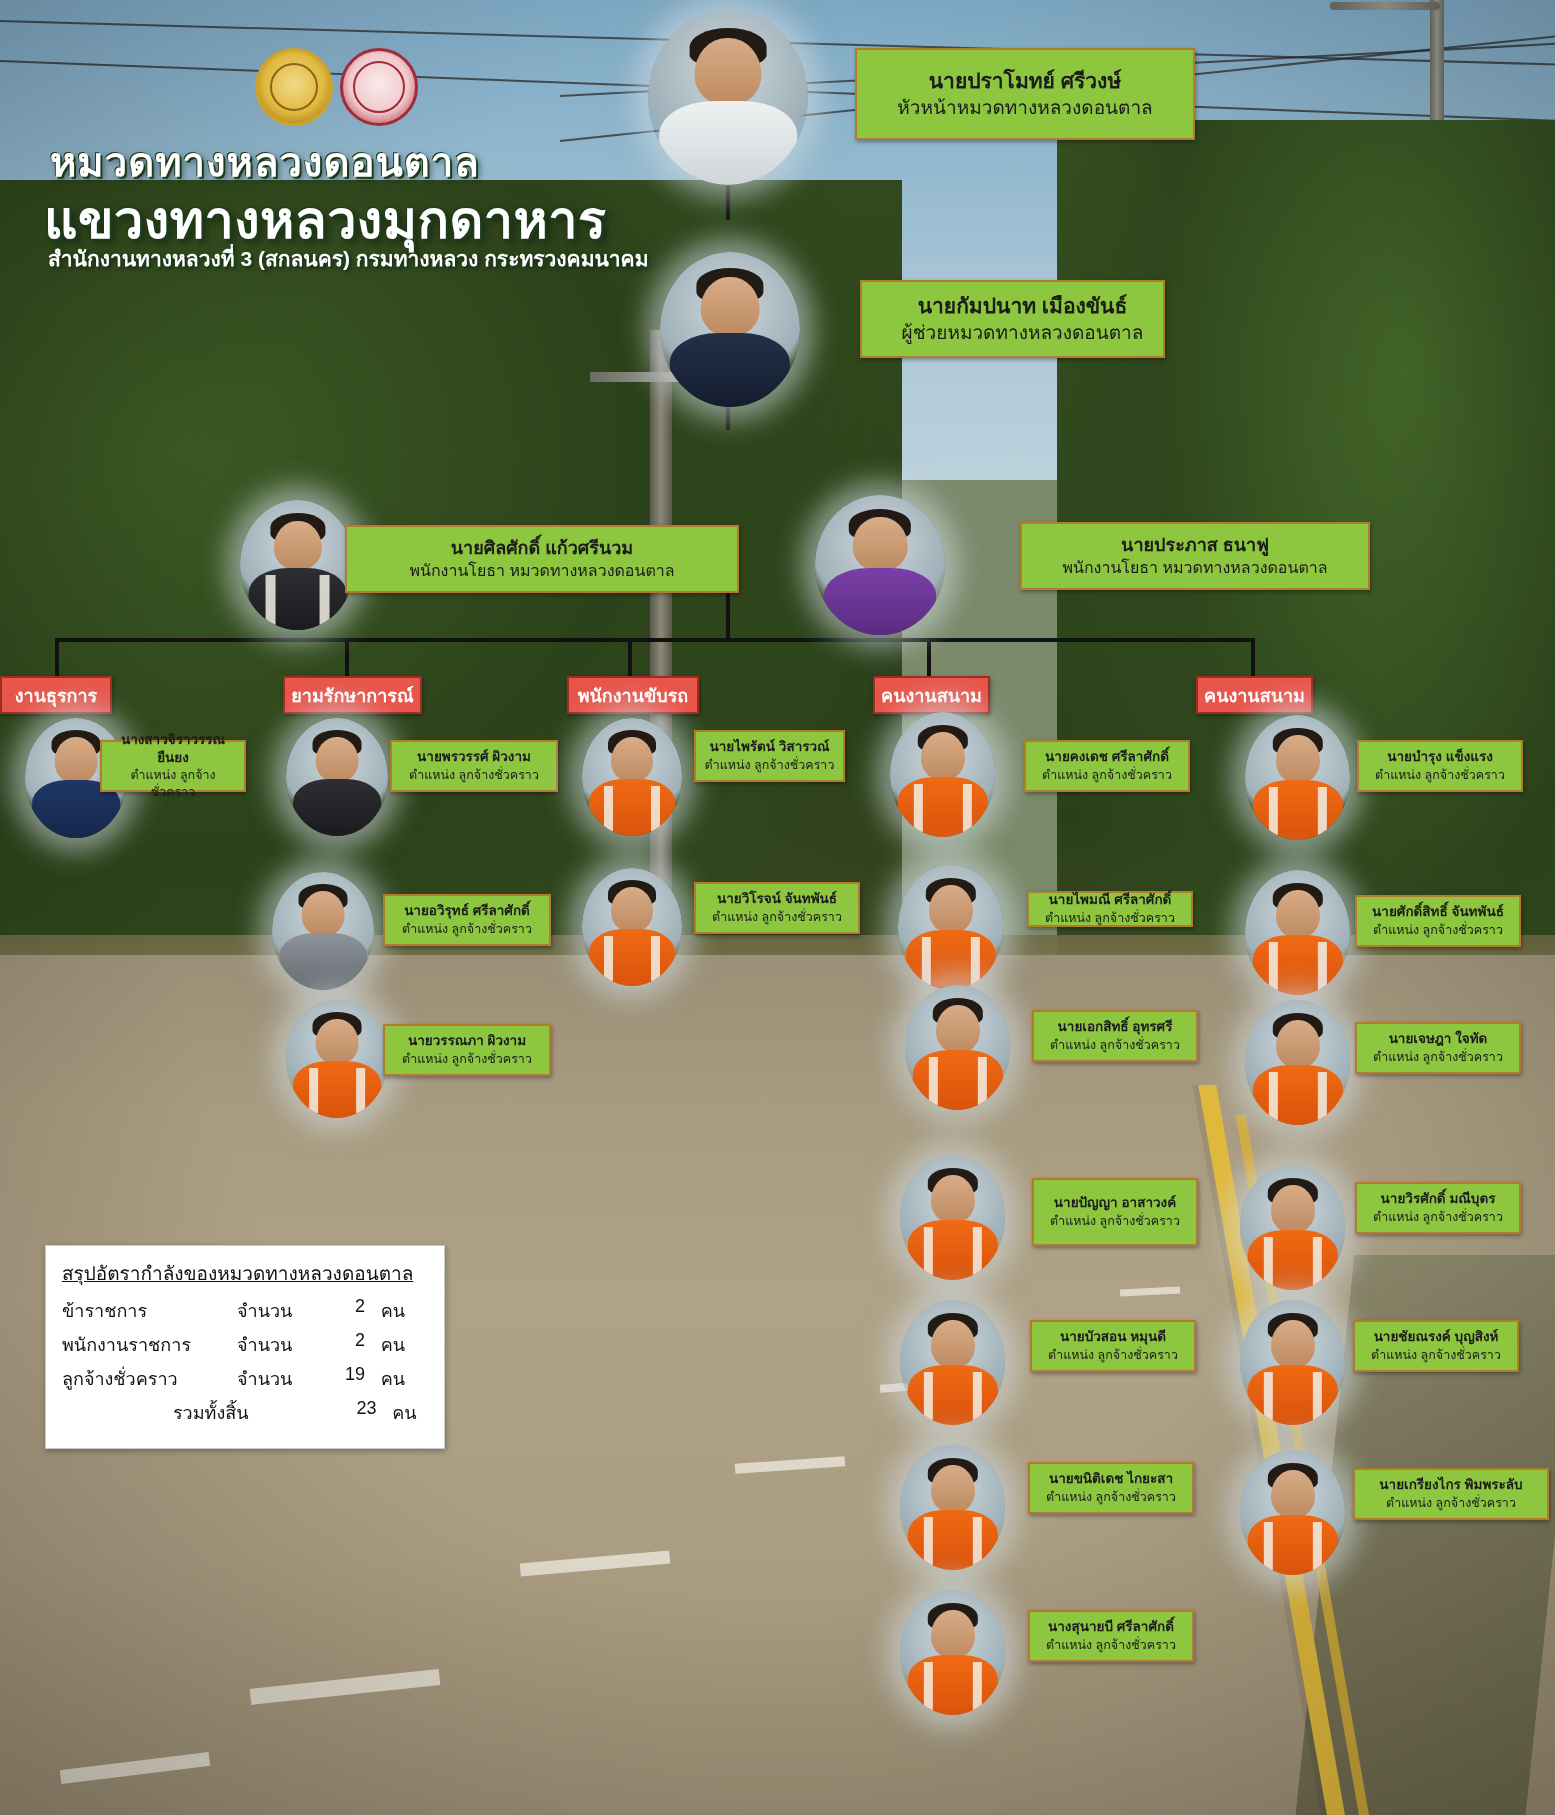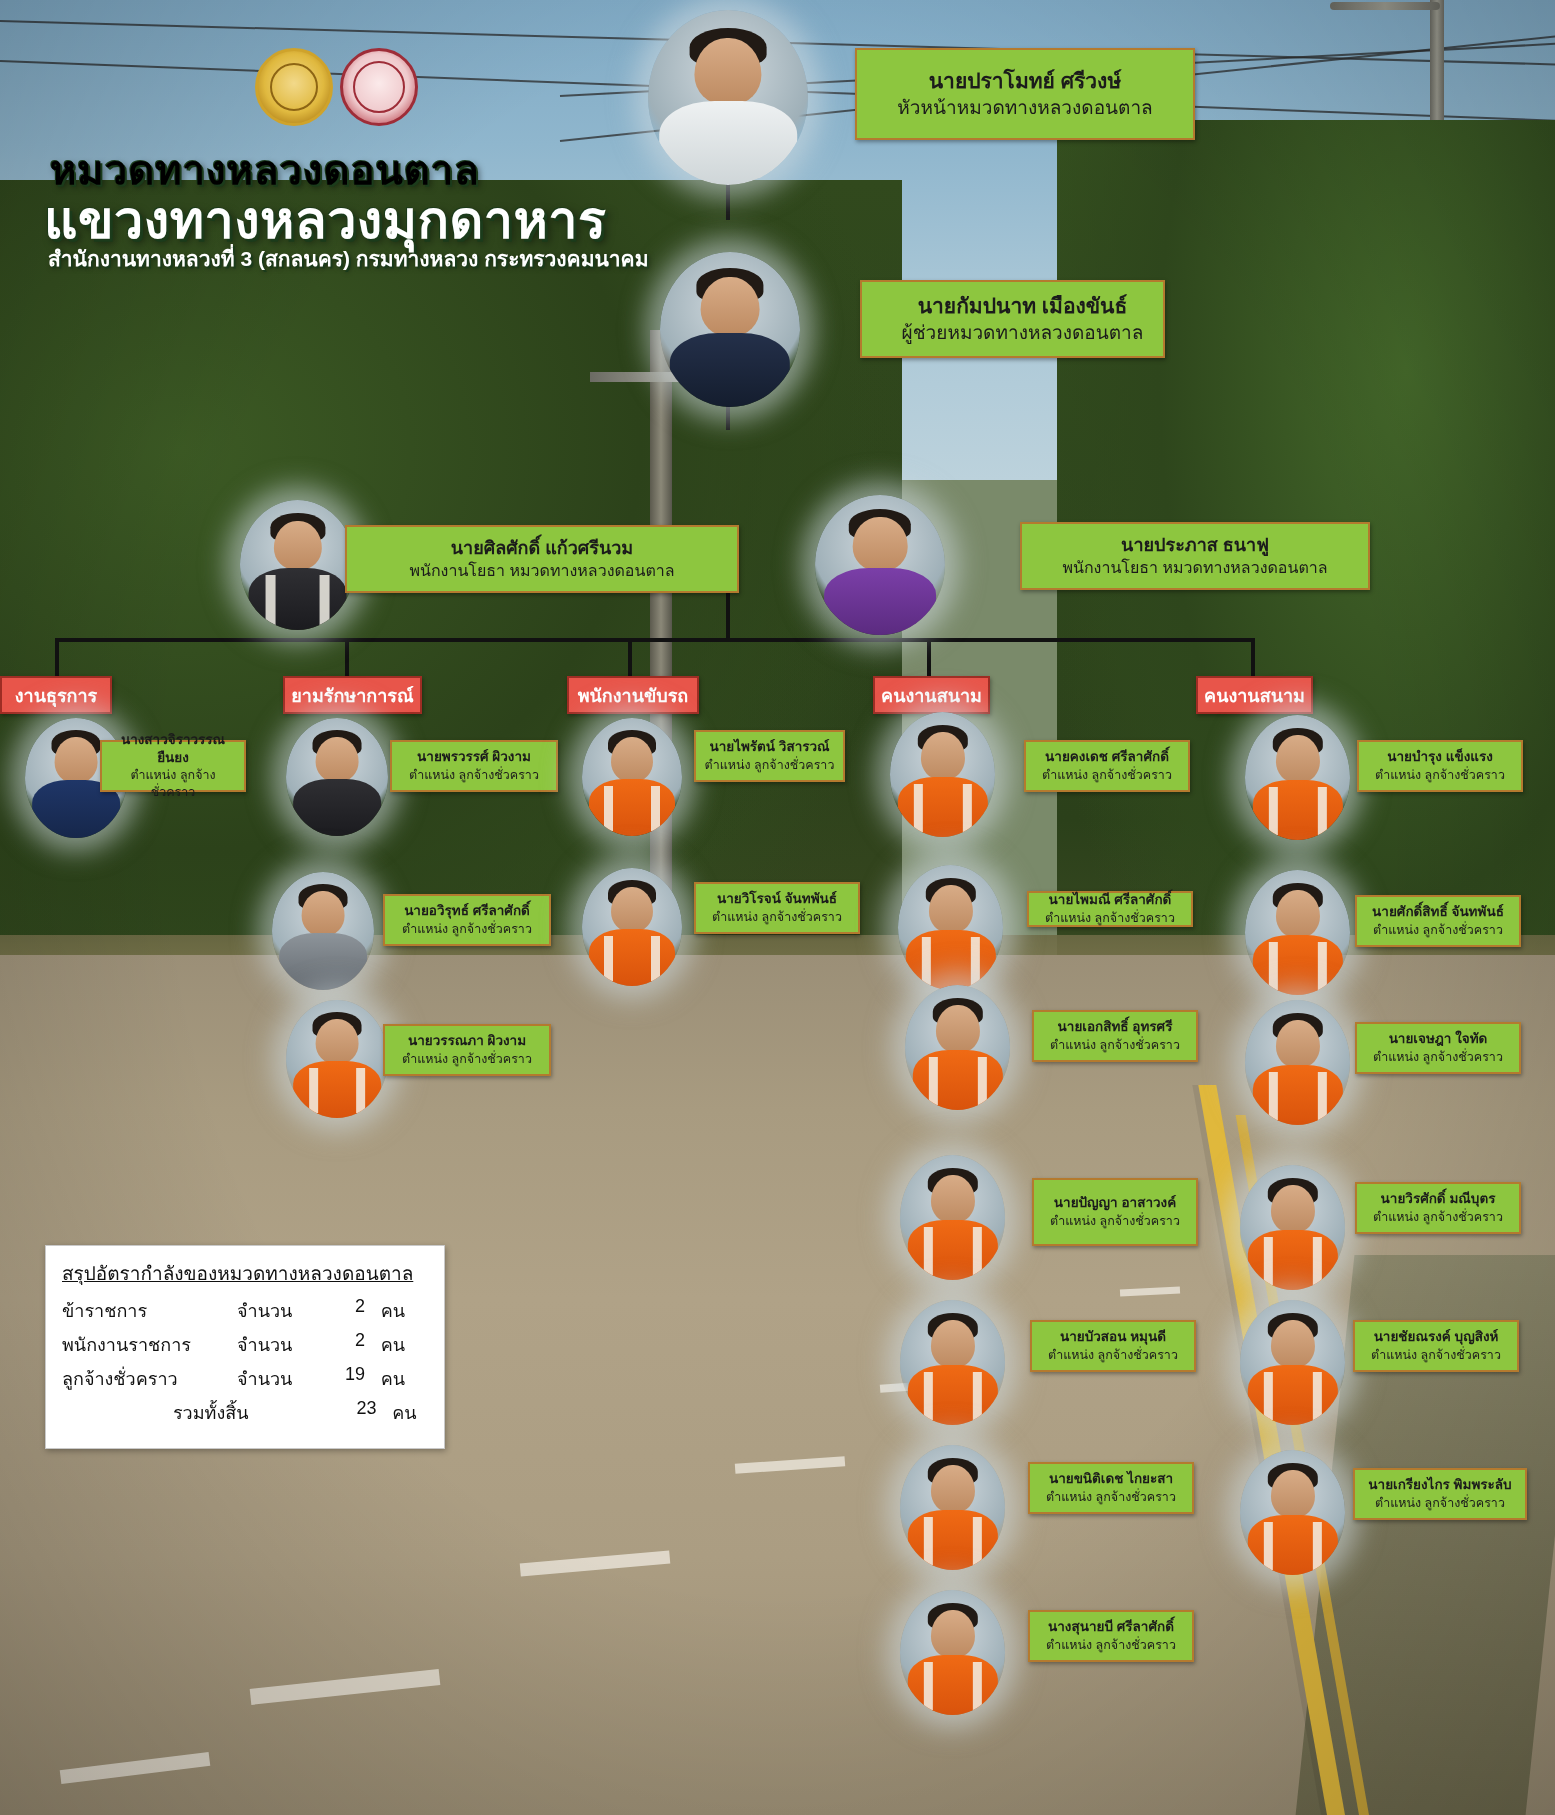--- a/index.html
+++ b/index.html
@@ -64,22 +64,22 @@
   .pole{position:absolute;background:linear-gradient(90deg,#6b6b63,#9a9a8f,#6b6b63);}
 
   
   #title-block{position:absolute;left:40px;top:40px;width:640px;}
   .seal{position:absolute;width:72px;height:72px;border-radius:50%;}
   .seal1{left:215px;top:8px;background:radial-gradient(circle at 50% 45%,#f2d98a 0%,#e0b93f 55%,#b8891f 80%,#8d6514 100%);border:3px solid #cfa32b;}
   .seal1::after{content:"";position:absolute;inset:12px;border-radius:50%;border:2px solid #8d6514;}
   .seal2{left:300px;top:8px;background:radial-gradient(circle at 50% 45%,#fbeaea 0%,#efc9cc 55%,#b9444f 90%);border:3px solid #9e2d38;}
   .seal2::after{content:"";position:absolute;inset:10px;border-radius:50%;border:2px solid #9e2d38;}
   #org-line1{
-    position:absolute;left:50px;top:138px;
-    font-size:40px;font-weight:bold;color:#000000;letter-spacing:1px;
+    position:absolute;left:50px;top:130px;
+    font-size:40px;font-weight:bold;color:#ffffff;letter-spacing:1px;
     text-shadow:2px 2px 0 #1b3b1b, -1px -1px 0 #1b3b1b, 3px 3px 6px rgba(0,0,0,.5);
   }
   #org-line2{
     position:absolute;left:44px;top:178px;
     font-size:52px;font-weight:bold;color:#ffffff;letter-spacing:.5px;
     text-shadow:3px 3px 0 #1b3b1b, -1px -1px 0 #1b3b1b, 4px 4px 8px rgba(0,0,0,.55);
   }
   #org-line3{
     position:absolute;left:48px;top:242px;
     font-size:21px;font-weight:bold;color:#ffffff;
@@ -449,21 +449,21 @@
 <div class="namecard sm" style="left:1353px;top:1320px;width:166px;height:52px;">
   <div class="nm">นายชัยณรงค์ บุญสิงห์</div>
   <div class="ps">ตำแหน่ง  ลูกจ้างชั่วคราว</div>
 </div>
 
 <div class="photo vest" style="left:1240px;top:1450px;width:105px;height:125px;">
   <div class="hair"></div>
   <div class="head"></div>
   <div class="body"></div>
 </div>
-<div class="namecard sm" style="left:1353px;top:1468px;width:174px;height:52px;">
+<div class="namecard sm" style="left:1353px;top:1468px;width:196px;height:52px;">
   <div class="nm">นายเกรียงไกร  พิมพระลับ</div>
   <div class="ps">ตำแหน่ง  ลูกจ้างชั่วคราว</div>
 </div>
 
 <div id="summary">
   <div class="s-title">สรุปอัตรากำลังของหมวดทางหลวงดอนตาล</div>
 
   <div class="s-row">
     <span class="lbl">ข้าราชการ</span>
     <span class="cnt">จำนวน</span>

